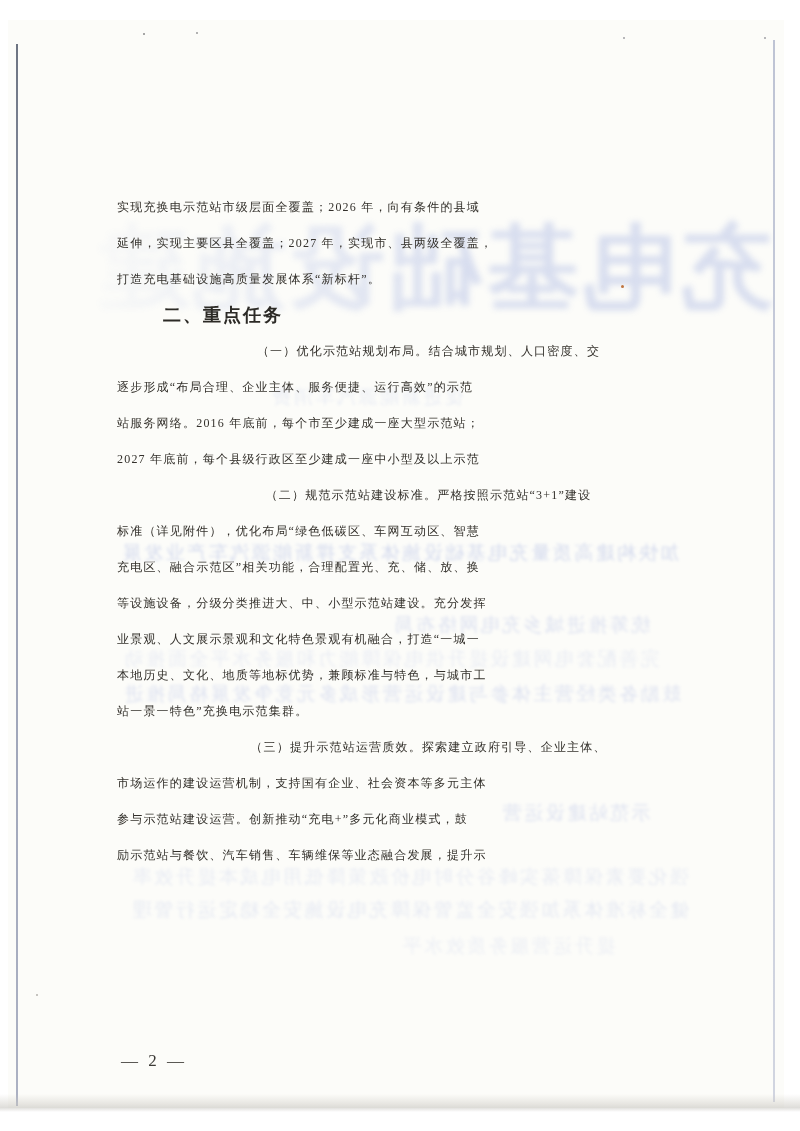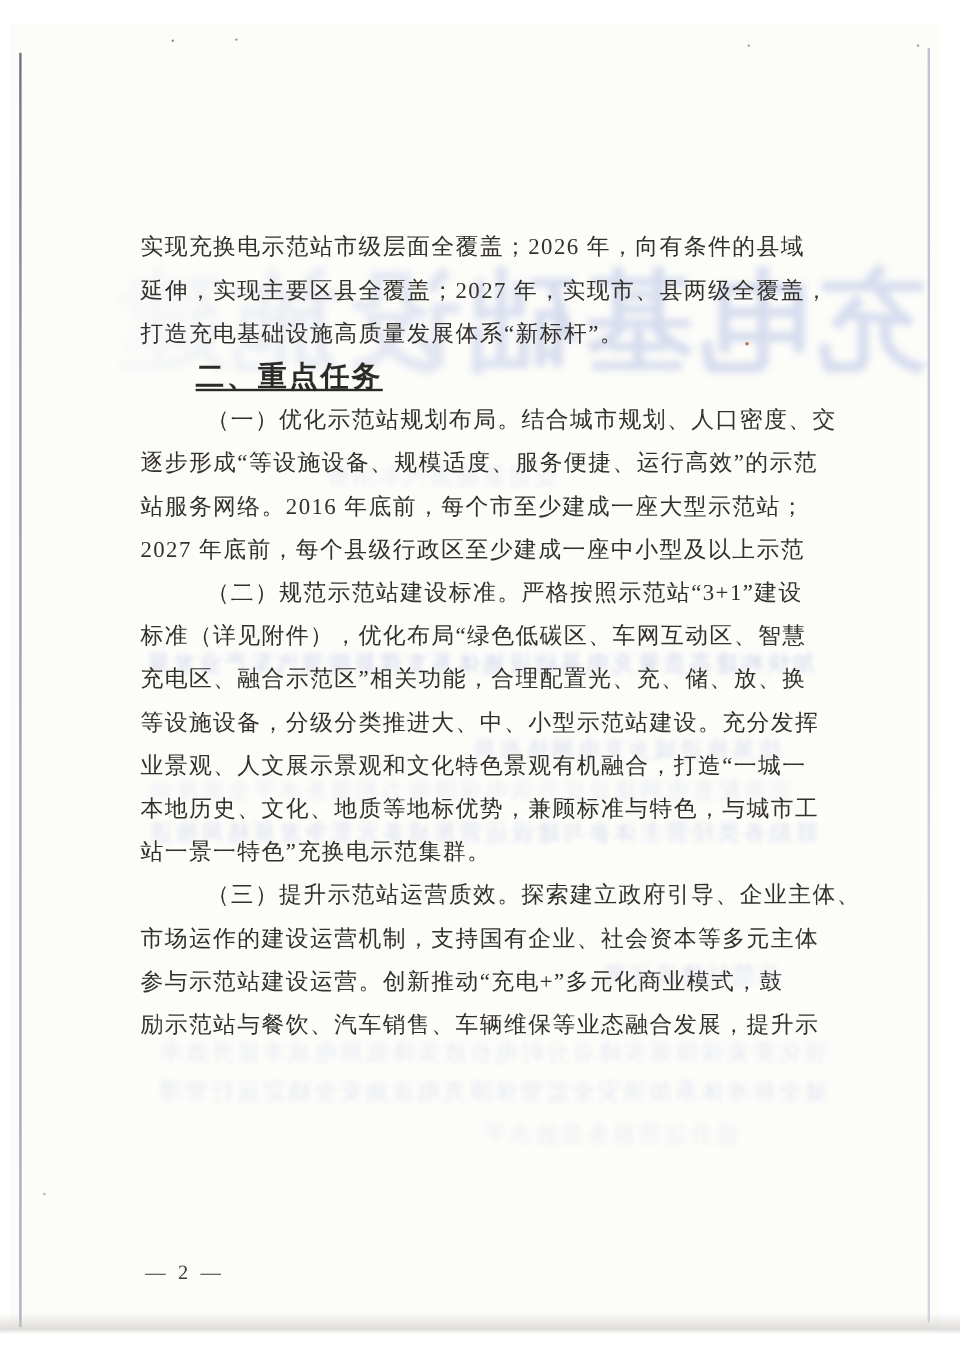--- a/index.html
+++ b/index.html
@@ -27,25 +27,25 @@
   .bottom-grain{
     position:absolute;left:0px;top:1094px;width:800px;height:18px;
     background:linear-gradient(180deg,rgba(216,214,208,0) 0%,rgba(205,202,195,.45) 55%,rgba(190,188,182,.5) 75%,rgba(255,255,255,1) 100%);
   }
   
   .text-block{
     position:absolute;left:117px;top:189px;width:568px;
     color:#33302b;
   }
   .ln{
-    height:36px;line-height:36px;font-size:19px;letter-spacing:1.2px;
+    height:36px;line-height:36px;font-size:12px;letter-spacing:1.2px;
     white-space:nowrap;
   }
-  .ln.ind{padding-left:55px;}
-  .ln.head{padding-left:46px;font-weight:bold;font-size:24px;letter-spacing:2px;color:#2c2a26;text-decoration:underline;}
+  .ln.ind{padding-left:55px;text-align:center;}
+  .ln.head{padding-left:46px;font-weight:bold;font-size:18px;letter-spacing:2px;color:#2c2a26;}
   .page-num{
     position:absolute;left:121px;top:1046px;height:30px;line-height:30px;
     font-size:17px;letter-spacing:3px;color:#3c3a36;
   }
   
   .bleed-title{
     position:absolute;left:88px;top:206px;
     font-size:92px;font-weight:bold;letter-spacing:6px;white-space:nowrap;
     color:#8598d8;opacity:.30;
     transform:scaleX(-1);filter:blur(3px);
@@ -81,21 +81,21 @@
 <div class="bleed" style="left:130px;top:864px;opacity:.15;">强化要素保障落实峰谷分时电价政策降低用电成本提升效率</div>
 <div class="bleed" style="left:130px;top:897px;opacity:.17;">健全标准体系加强安全监管保障充电设施安全稳定运行管理</div>
 <div class="bleed" style="left:400px;top:933px;opacity:.12;">提升运营服务质效水平</div>
 
 <div class="text-block">
   <div class="ln">实现充换电示范站市级层面全覆盖；2026 年，向有条件的县域</div>
   <div class="ln">延伸，实现主要区县全覆盖；2027 年，实现市、县两级全覆盖，</div>
   <div class="ln">打造充电基础设施高质量发展体系“新标杆”。</div>
   <div class="ln head">二、重点任务</div>
   <div class="ln ind">（一）优化示范站规划布局。结合城市规划、人口密度、交</div>
-  <div class="ln">逐步形成“等设施设备、规模适度、服务便捷、运行高效”的示范</div>
+  <div class="ln">逐步形成“布局合理、企业主体、服务便捷、运行高效”的示范</div>
   <div class="ln">站服务网络。2016 年底前，每个市至少建成一座大型示范站；</div>
   <div class="ln">2027 年底前，每个县级行政区至少建成一座中小型及以上示范</div>
   <div class="ln ind">（二）规范示范站建设标准。严格按照示范站“3+1”建设</div>
   <div class="ln">标准（详见附件），优化布局“绿色低碳区、车网互动区、智慧</div>
   <div class="ln">充电区、融合示范区”相关功能，合理配置光、充、储、放、换</div>
   <div class="ln">等设施设备，分级分类推进大、中、小型示范站建设。充分发挥</div>
   <div class="ln">业景观、人文展示景观和文化特色景观有机融合，打造“一城一</div>
   <div class="ln">本地历史、文化、地质等地标优势，兼顾标准与特色，与城市工</div>
   <div class="ln">站一景一特色”充换电示范集群。</div>
   <div class="ln ind">（三）提升示范站运营质效。探索建立政府引导、企业主体、</div>

